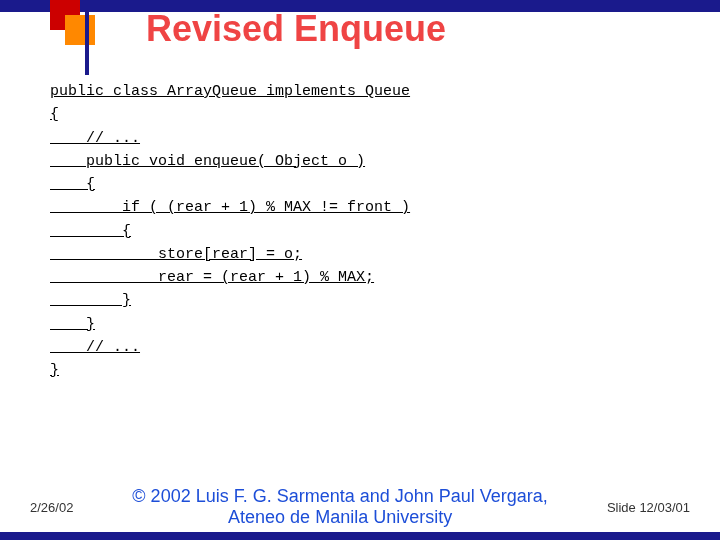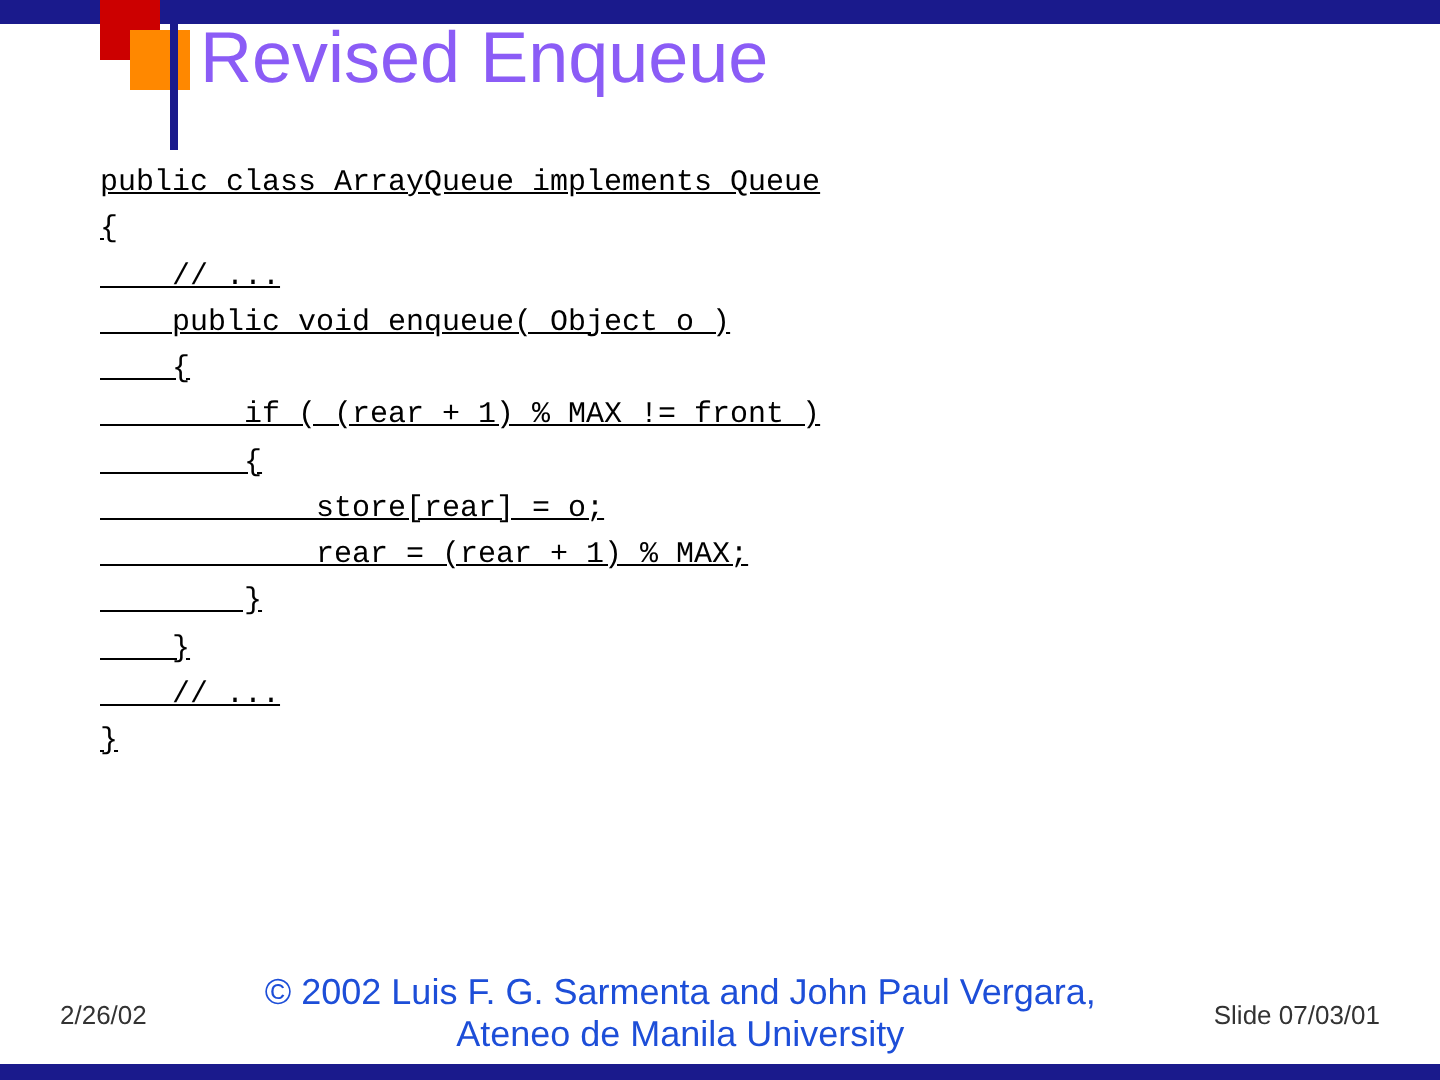--- a/index.html
+++ b/index.html
@@ -52,23 +52,24 @@
     
     .title-area {
       position: absolute;
       top: 8px;
       left: 100px;
       right: 20px;
     }
 
     .slide-title {
       font-size: 36px;
-      font-weight: normal;
-      color: #8b5cf6;
+      font-weight: bold;
+      color: #ef4444;
       font-family: Arial, sans-serif;
+      margin-left: 46px;
     }
 
     
     .left-line {
       position: absolute;
       top: 0;
       left: 85px;
       width: 4px;
       height: 75px;
       background: #1a1a8c;
@@ -159,16 +160,16 @@
             rear = (rear + 1) % MAX;
         }
     }
     // ...
 }</div>
 </div>
 
 <div class="footer">
   <span class="footer-date">2/26/02</span>
   <span class="footer-copyright">© 2002 Luis F. G. Sarmenta and John Paul Vergara,<br>Ateneo de Manila University</span>
-  <span class="footer-slide">Slide 07/03/01</span>
+  <span class="footer-slide">Slide 12/03/01</span>
 </div>
 
 <div class="bottom-bar"></div>
 
 </body></html>

